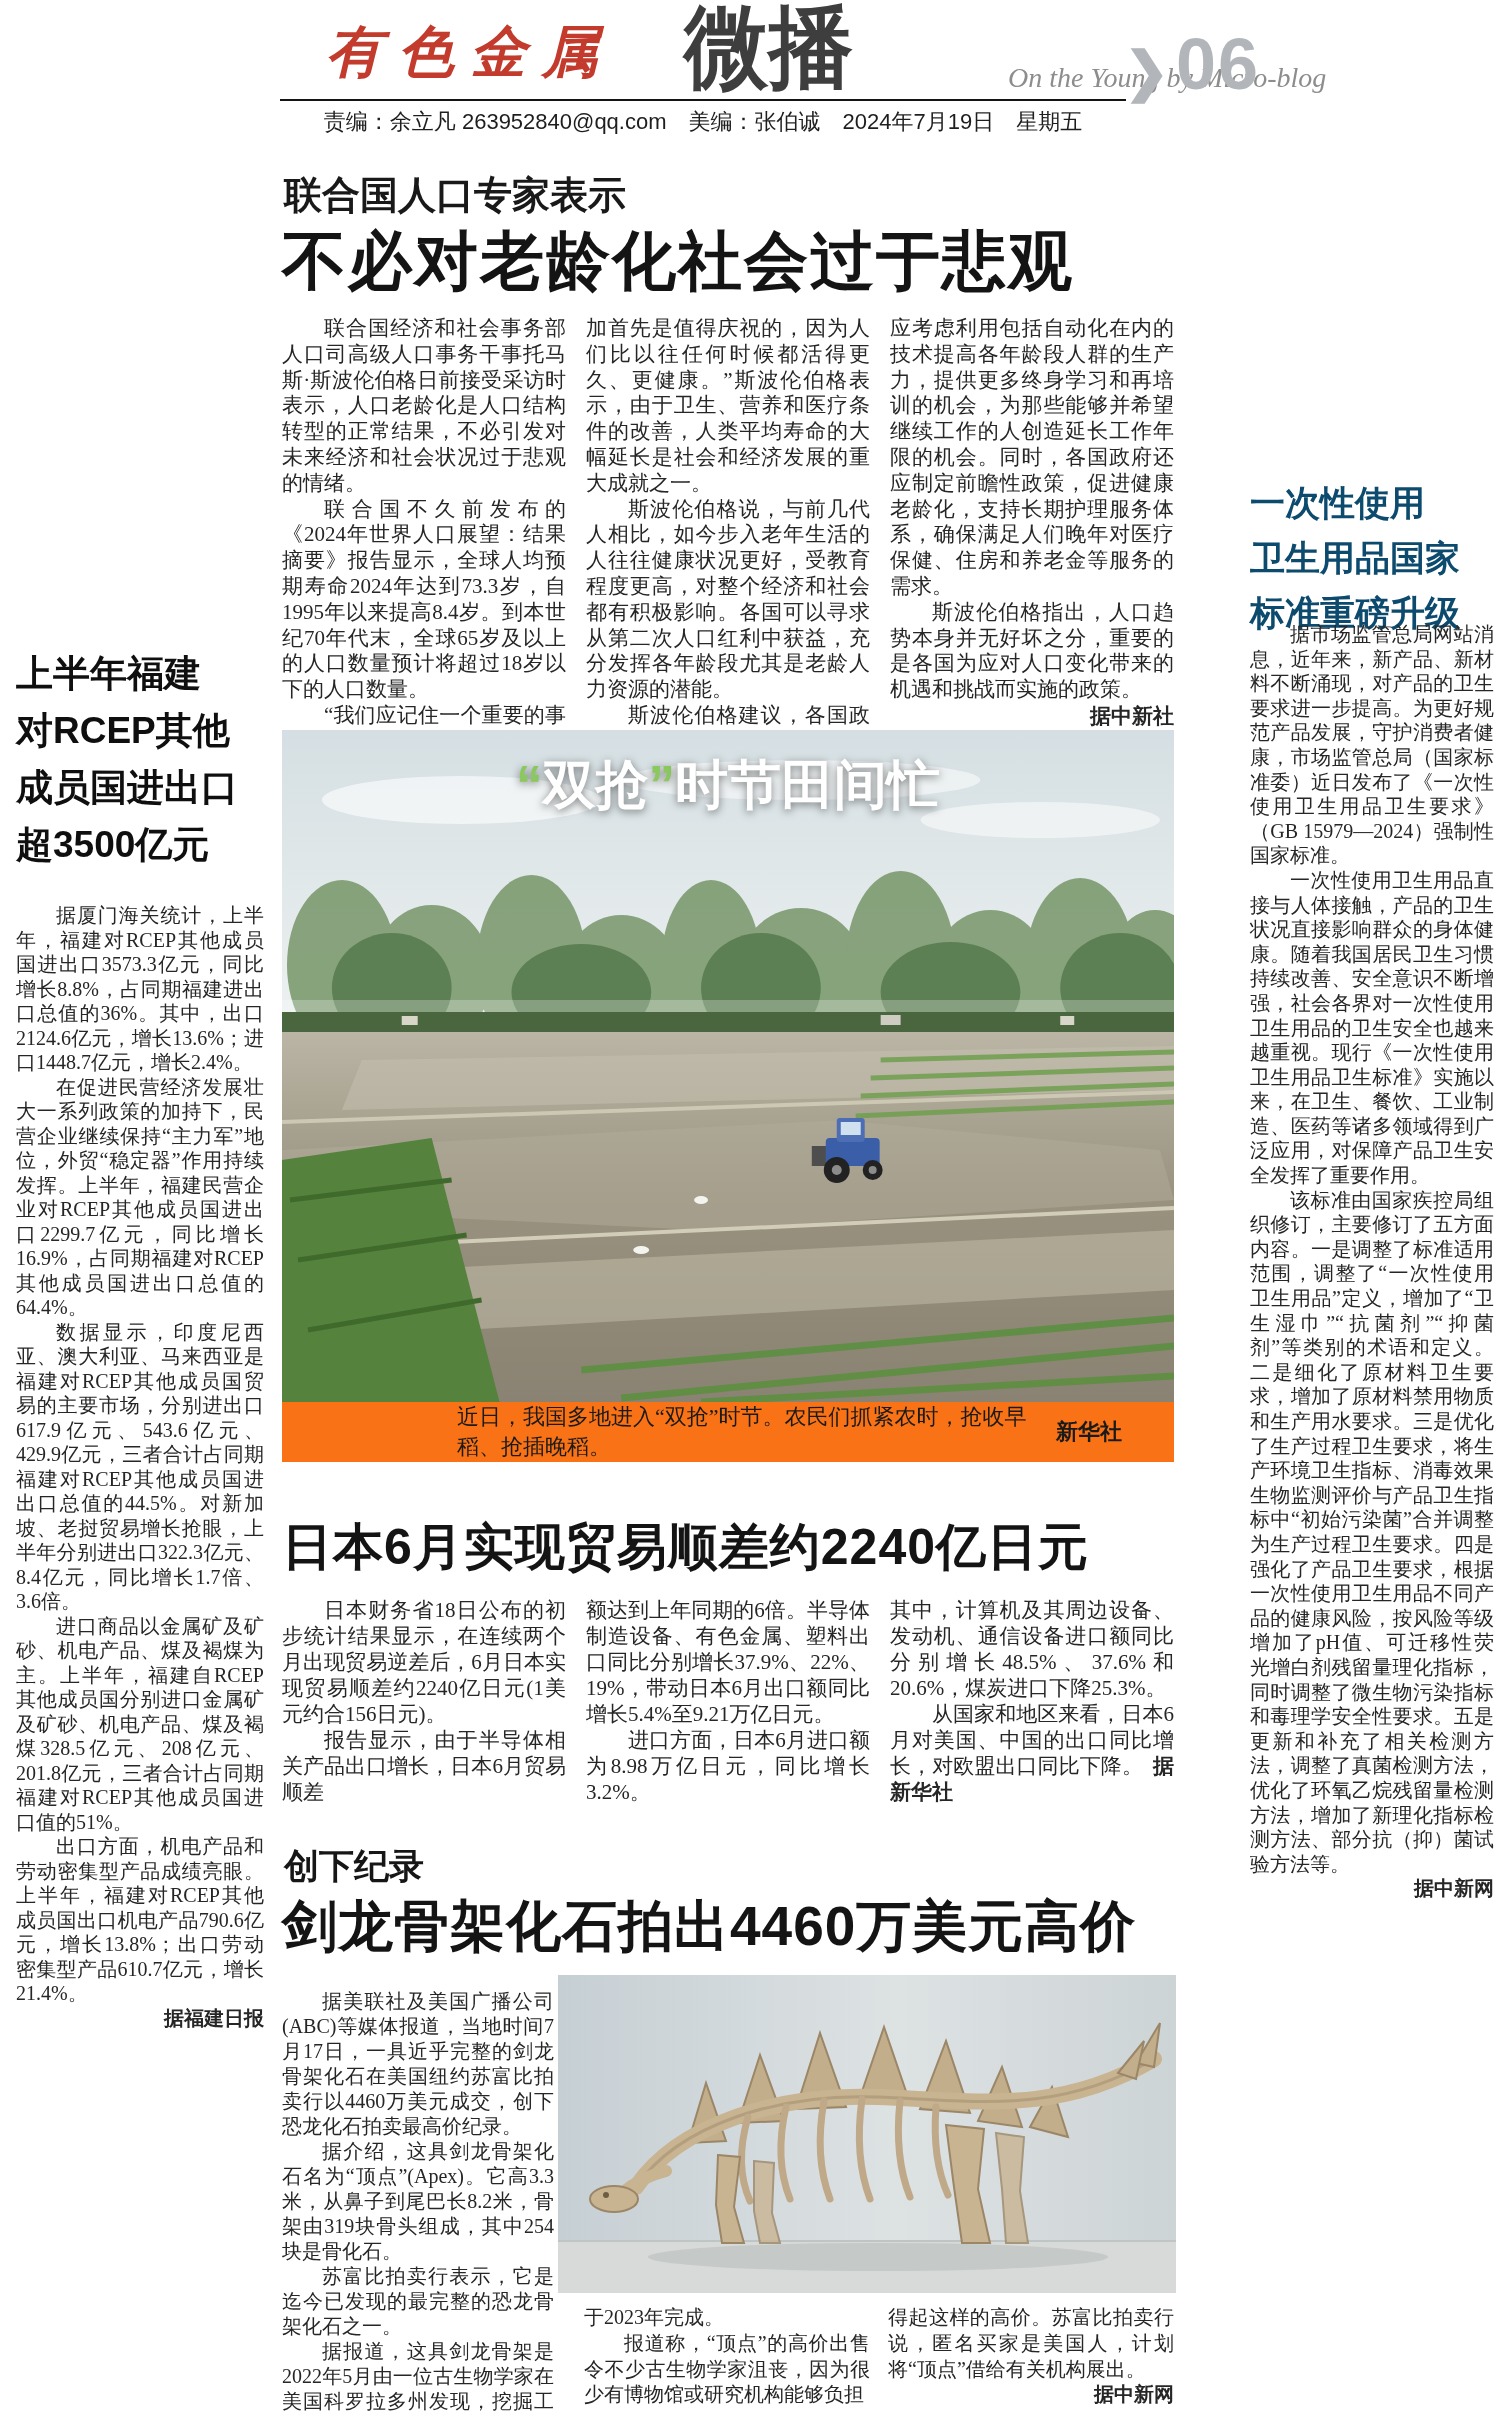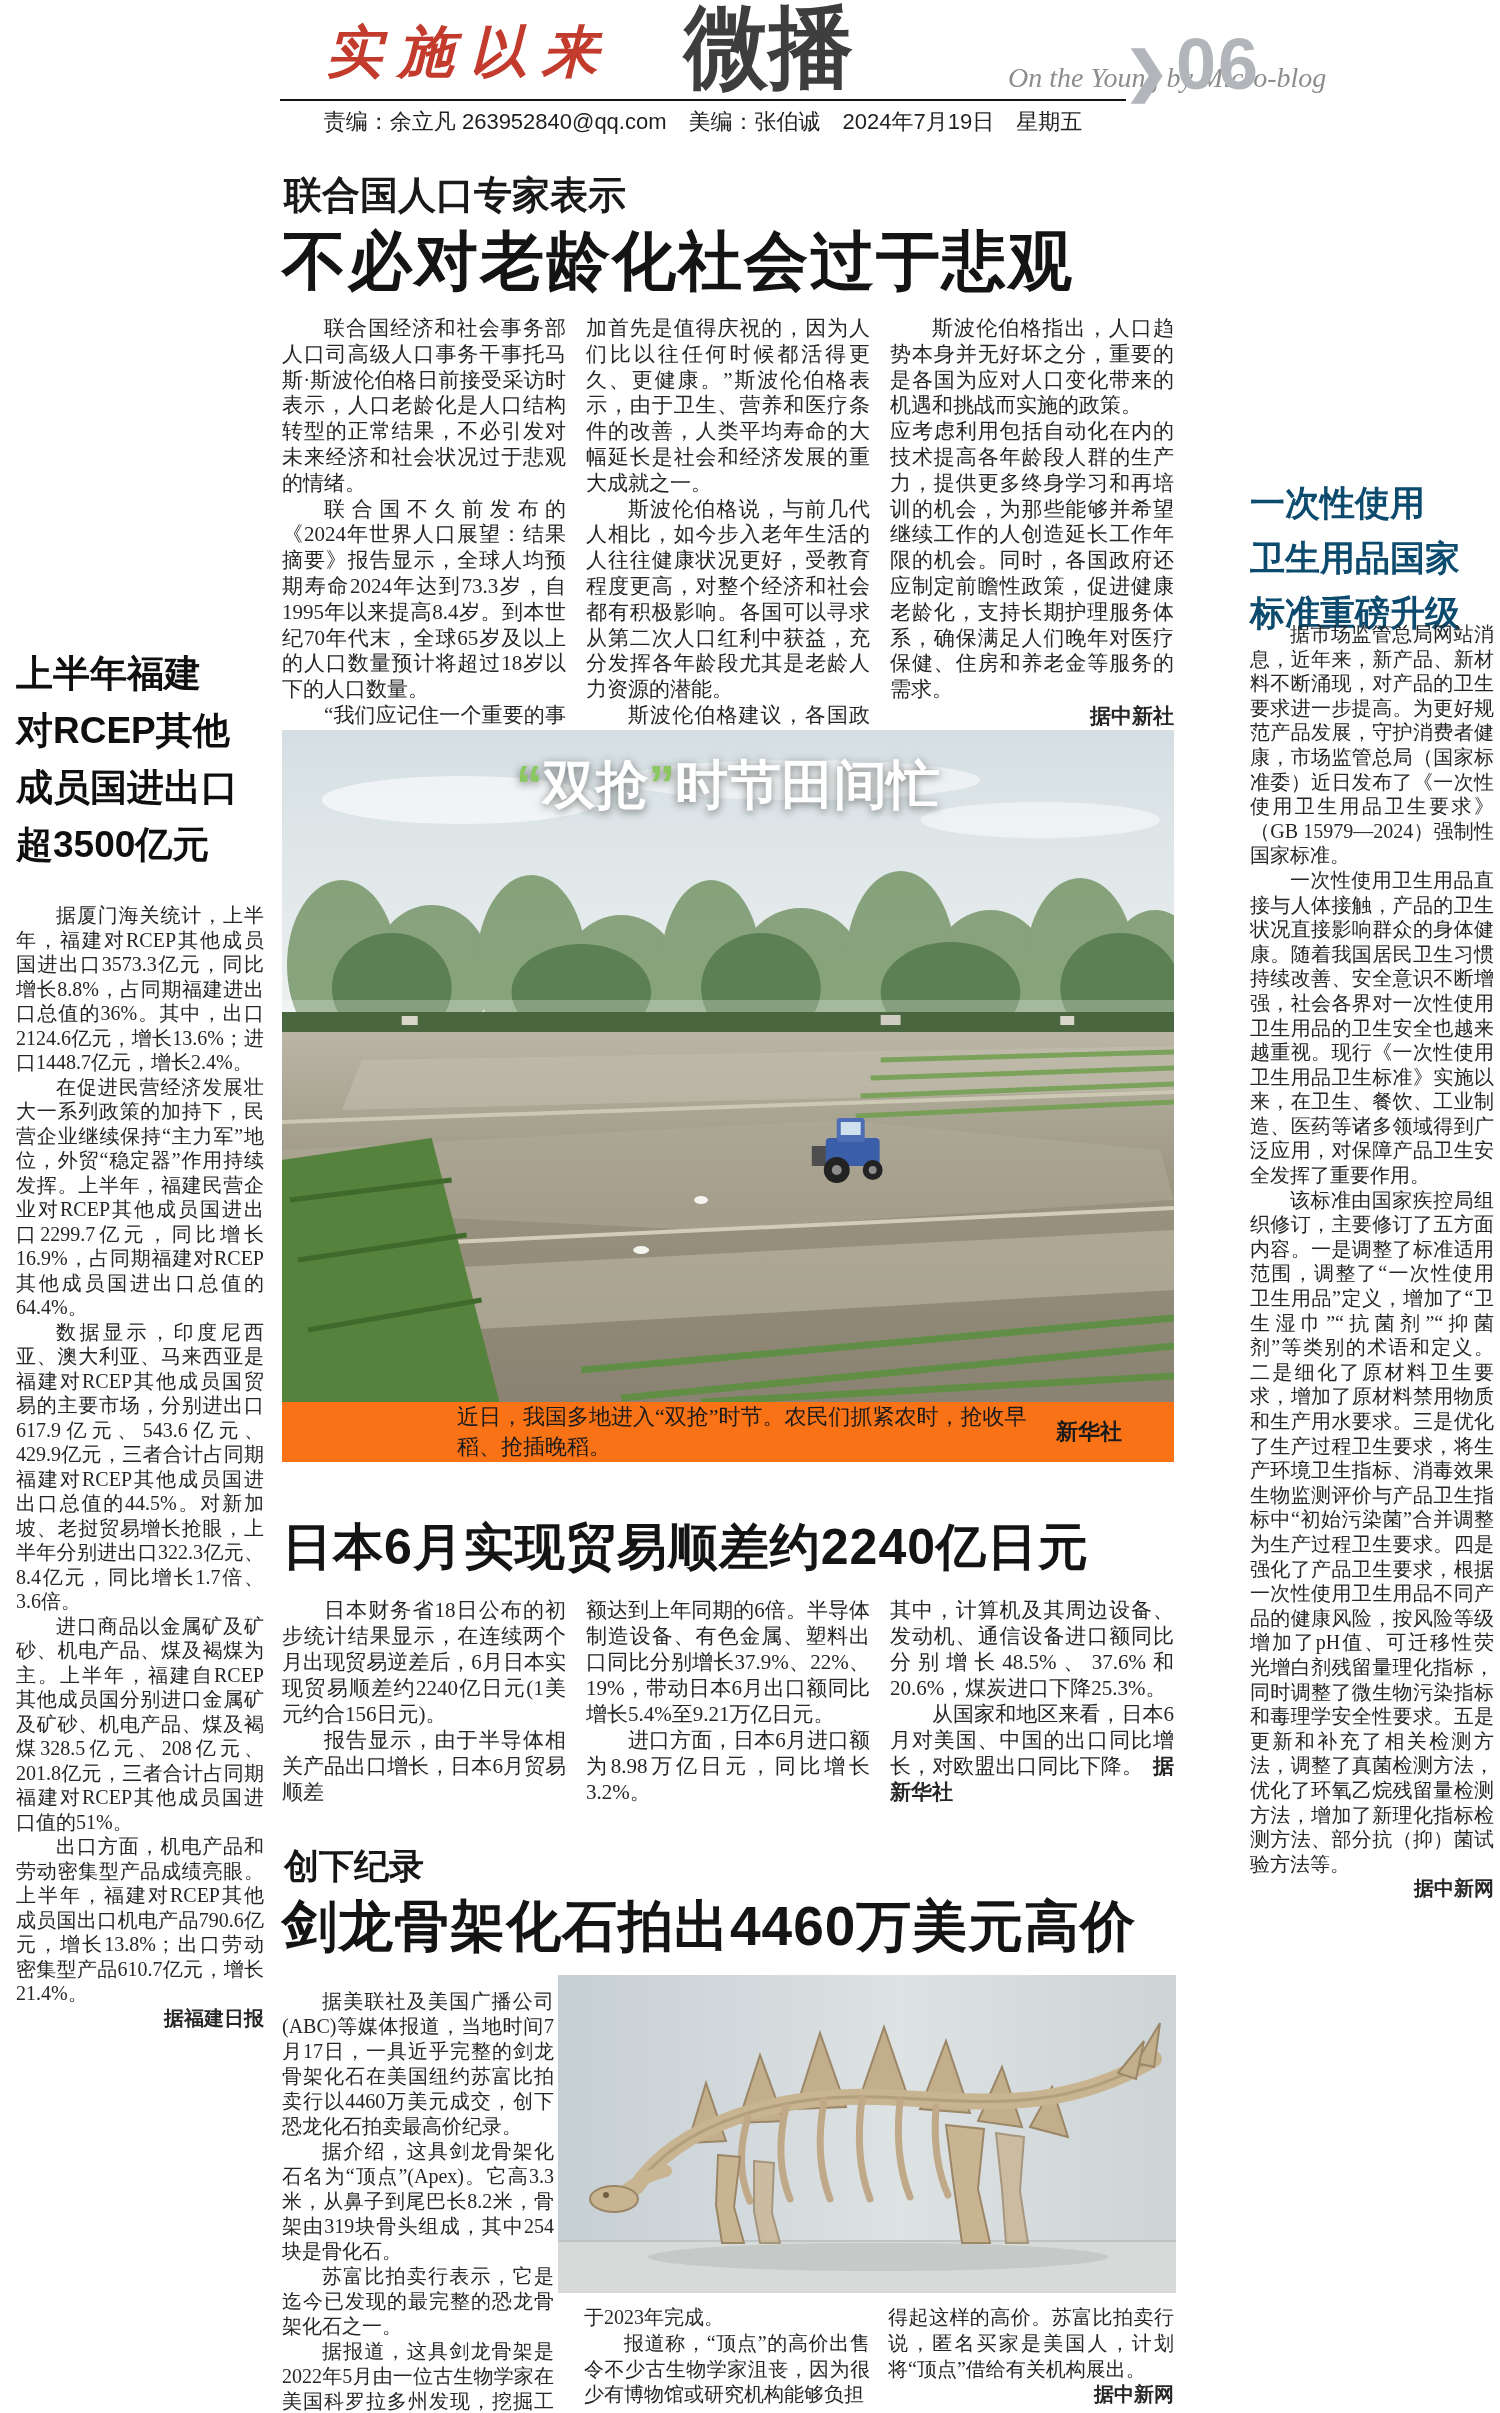--- a/index.html
+++ b/index.html
@@ -65,21 +65,21 @@
   
   .right-title{position:absolute;left:1250px;top:475px;margin:0;font-size:35px;font-weight:bold;line-height:55px;
             color:#0c4a6e;font-family:"Liberation Sans",sans-serif;}
   .right-body{position:absolute;left:1250px;top:622px;width:244px;font-size:20px;line-height:24.6px;}
 </style>
 </head>
 <body>
 
 <div id="page">
 
-  <div class="masthead">实施以来</div>
+  <div class="masthead">有色金属</div>
   <div class="section-title">微播</div>
   <div class="section-sub">On the Young by Micro-blog</div>
   <div class="header-rule"></div>
   <div class="page-arrow">❯</div>
   <div class="page-num">06</div>
   <div class="info-line">责编：余立凡  263952840@qq.com　美编：张伯诚　2024年7月19日　星期五</div>
 
   <h3 class="left-title">上半年福建<br>对RCEP其他<br>成员国进出口<br>超3500亿元</h3>
   <div class="left-body">
       <p class="para indent">据厦门海关统计，上半年，福建对RCEP其他成员国进出口3573.3亿元，同比增长8.8%，占同期福建进出口总值的36%。其中，出口2124.6亿元，增长13.6%；进口1448.7亿元，增长2.4%。</p>
@@ -97,22 +97,22 @@
         <p class="para indent">联合国经济和社会事务部人口司高级人口事务干事托马斯·斯波伦伯格日前接受采访时表示，人口老龄化是人口结构转型的正常结果，不必引发对未来经济和社会状况过于悲观的情绪。</p>
         <p class="para indent">联合国不久前发布的《2024年世界人口展望：结果摘要》报告显示，全球人均预期寿命2024年达到73.3岁，自1995年以来提高8.4岁。到本世纪70年代末，全球65岁及以上的人口数量预计将超过18岁以下的人口数量。</p>
         <p class="para indent">“我们应记住一个重要的事实，在当今世界，老年人比例的增</p>
       </div>
     <div class="ncol">
         <p class="para">加首先是值得庆祝的，因为人们比以往任何时候都活得更久、更健康。”斯波伦伯格表示，由于卫生、营养和医疗条件的改善，人类平均寿命的大幅延长是社会和经济发展的重大成就之一。</p>
         <p class="para indent">斯波伦伯格说，与前几代人相比，如今步入老年生活的人往往健康状况更好，受教育程度更高，对整个经济和社会都有积极影响。各国可以寻求从第二次人口红利中获益，充分发挥各年龄段尤其是老龄人力资源的潜能。</p>
         <p class="para indent">斯波伦伯格建议，各国政府</p>
       </div>
     <div class="ncol">
+        <p class="para">应考虑利用包括自动化在内的技术提高各年龄段人群的生产力，提供更多终身学习和再培训的机会，为那些能够并希望继续工作的人创造延长工作年限的机会。同时，各国政府还应制定前瞻性政策，促进健康老龄化，支持长期护理服务体系，确保满足人们晚年对医疗保健、住房和养老金等服务的需求。</p>
         <p class="para indent">斯波伦伯格指出，人口趋势本身并无好坏之分，重要的是各国为应对人口变化带来的机遇和挑战而实施的政策。</p>
-        <p class="para">应考虑利用包括自动化在内的技术提高各年龄段人群的生产力，提供更多终身学习和再培训的机会，为那些能够并希望继续工作的人创造延长工作年限的机会。同时，各国政府还应制定前瞻性政策，促进健康老龄化，支持长期护理服务体系，确保满足人们晚年对医疗保健、住房和养老金等服务的需求。</p>
         <p class="para src">据中新社</p>
       </div>
   </div>
 
   <figure class="photo1" style="margin:0">
     <svg viewBox="0 0 894 672" preserveAspectRatio="none">
       <defs>
         <linearGradient id="sky" x1="0" y1="0" x2="0" y2="1">
           <stop offset="0" stop-color="#d5dfe3"></stop>
             <stop offset="1" stop-color="#edf1f0"></stop>

